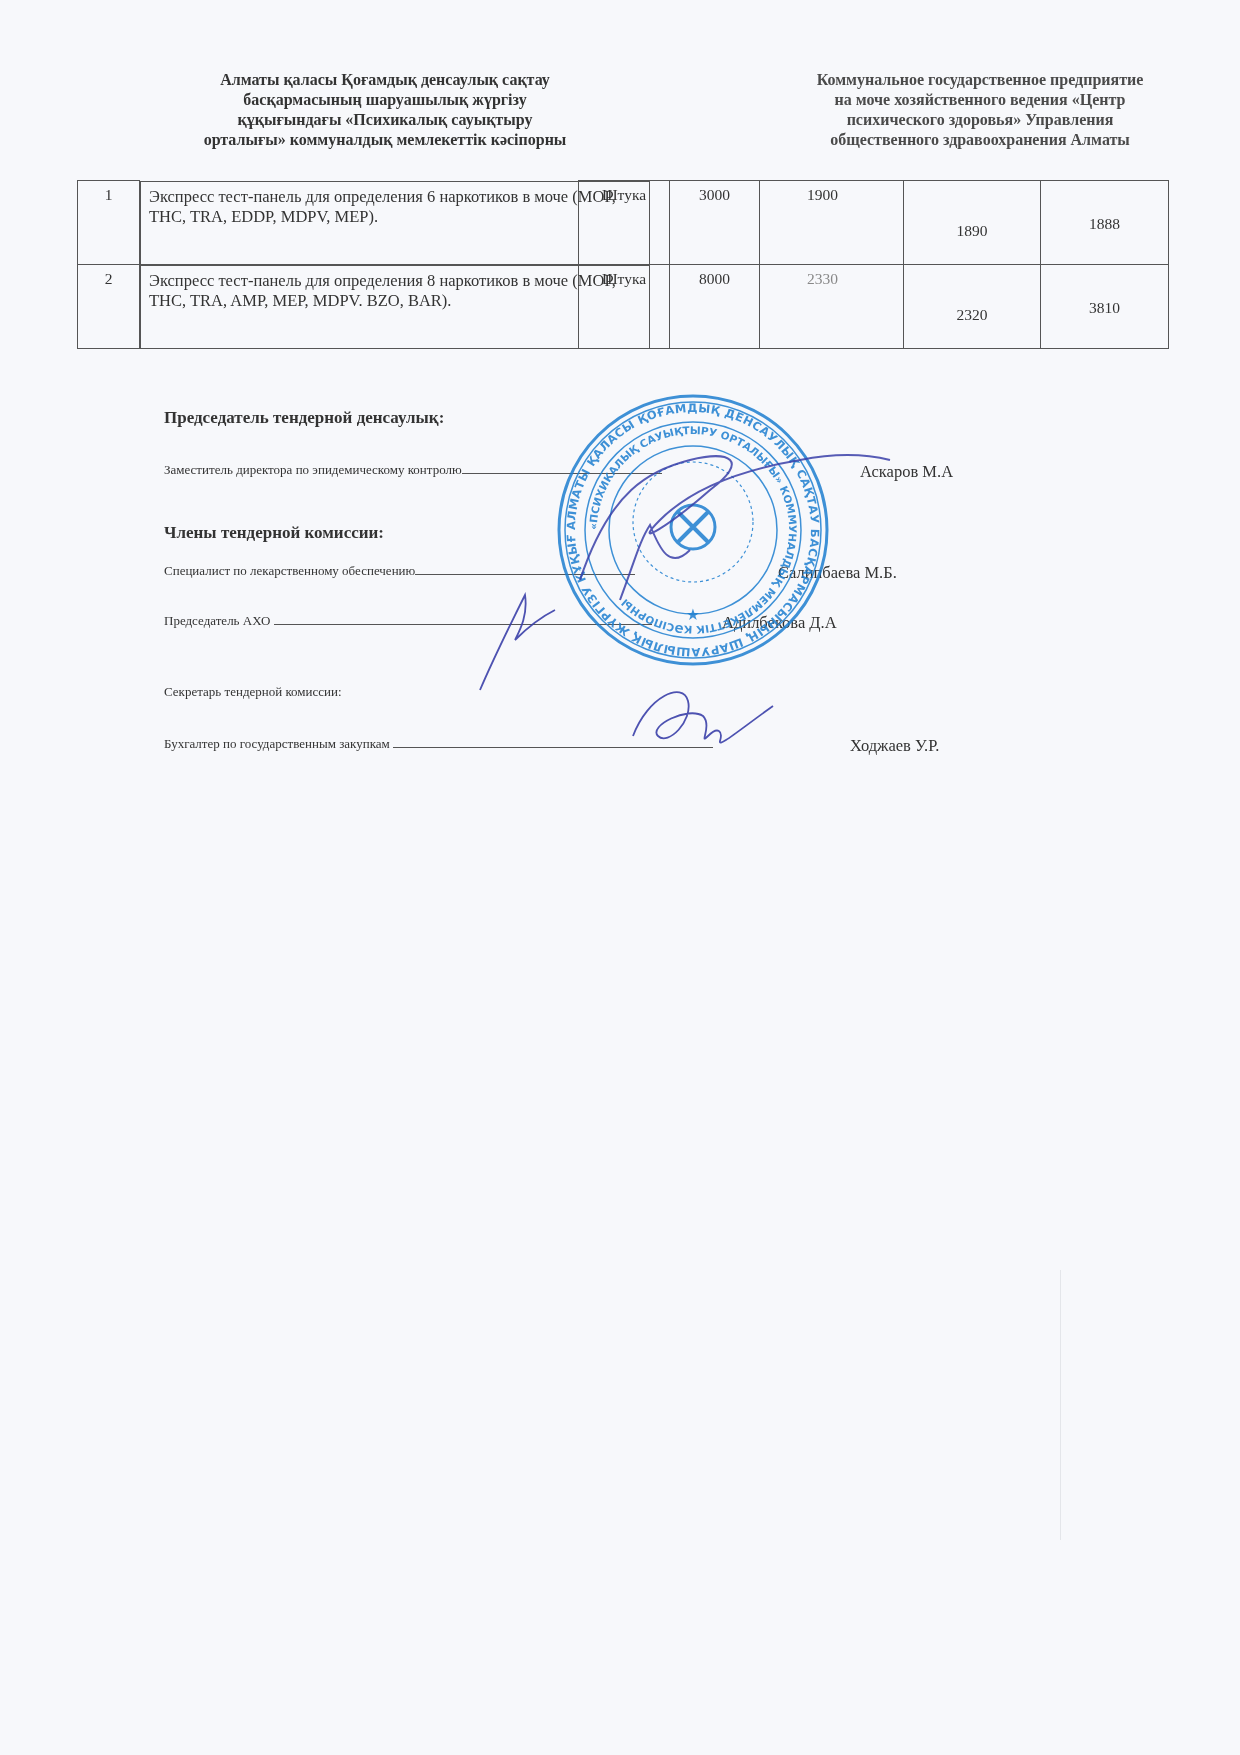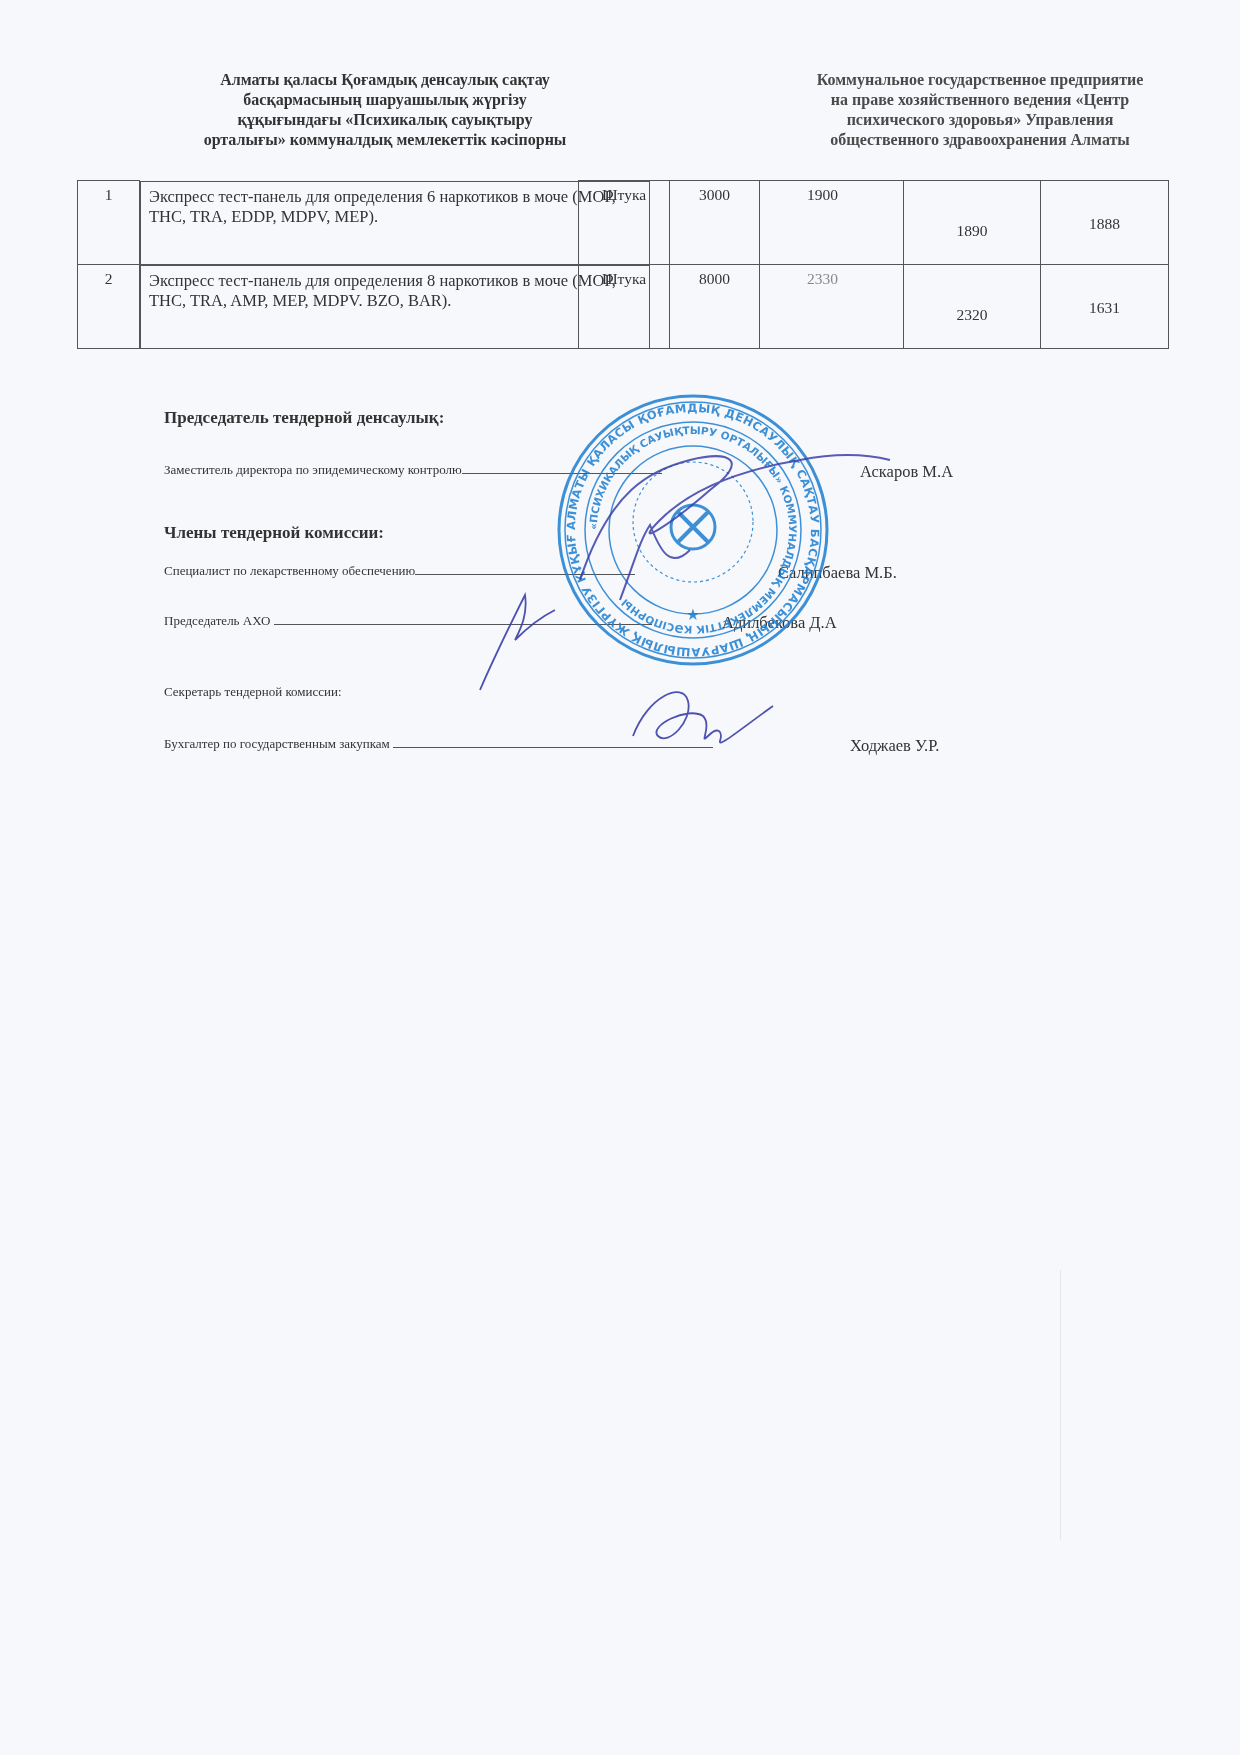--- a/index.html
+++ b/index.html
@@ -52,21 +52,21 @@
 
   <div class="hdr hdr-left">
     <div>Алматы қаласы Қоғамдық денсаулық сақтау</div>
     <div>басқармасының шаруашылық жүргізу</div>
     <div>құқығындағы «Психикалық сауықтыру</div>
     <div>орталығы» коммуналдық мемлекеттік кәсіпорны</div>
   </div>
 
   <div class="hdr hdr-right">
     <div>Коммунальное государственное предприятие</div>
-    <div>на праве хозяйственного ведения «Центр</div>
+    <div>на моче хозяйственного ведения «Центр</div>
     <div>психического здоровья» Управления</div>
     <div>общественного здравоохранения Алматы</div>
   </div>
 
   <table class="items">
     <tbody>
         <tr>
       <td class="num">1</td>
       <td class="name">Экспресс тест-панель для определения 6 наркотиков в моче (MOP, THC, TRA, EDDP, MDPV, MEP).</td>
       <td class="unit">Штука</td>
@@ -75,21 +75,21 @@
       <td class="p2">1890</td>
       <td class="p3">1888</td>
     </tr>
     <tr>
       <td class="num">2</td>
       <td class="name">Экспресс тест-панель для определения 8 наркотиков в моче (MOP, THC, TRA, AMP, MEP, MDPV. BZO, BAR).</td>
       <td class="unit">Штука</td>
       <td class="qty">8000</td>
       <td class="p1 faded"><span>2330</span></td>
       <td class="p2">2320</td>
-      <td class="p3">1631</td>
+      <td class="p3">3810</td>
     </tr>
   </tbody>
     </table>
 
   <div class="sig bold" style="top:408px;">Председатель тендерной денсаулық:</div>
   <div class="sig" style="top:462px;">
     <span>Заместитель директора по эпидемическому контролю</span><span class="sig-line" style="width:200px;"></span>
   </div>
   <div class="name" style="left:860px; top:462px;">Аскаров М.А</div>
 

